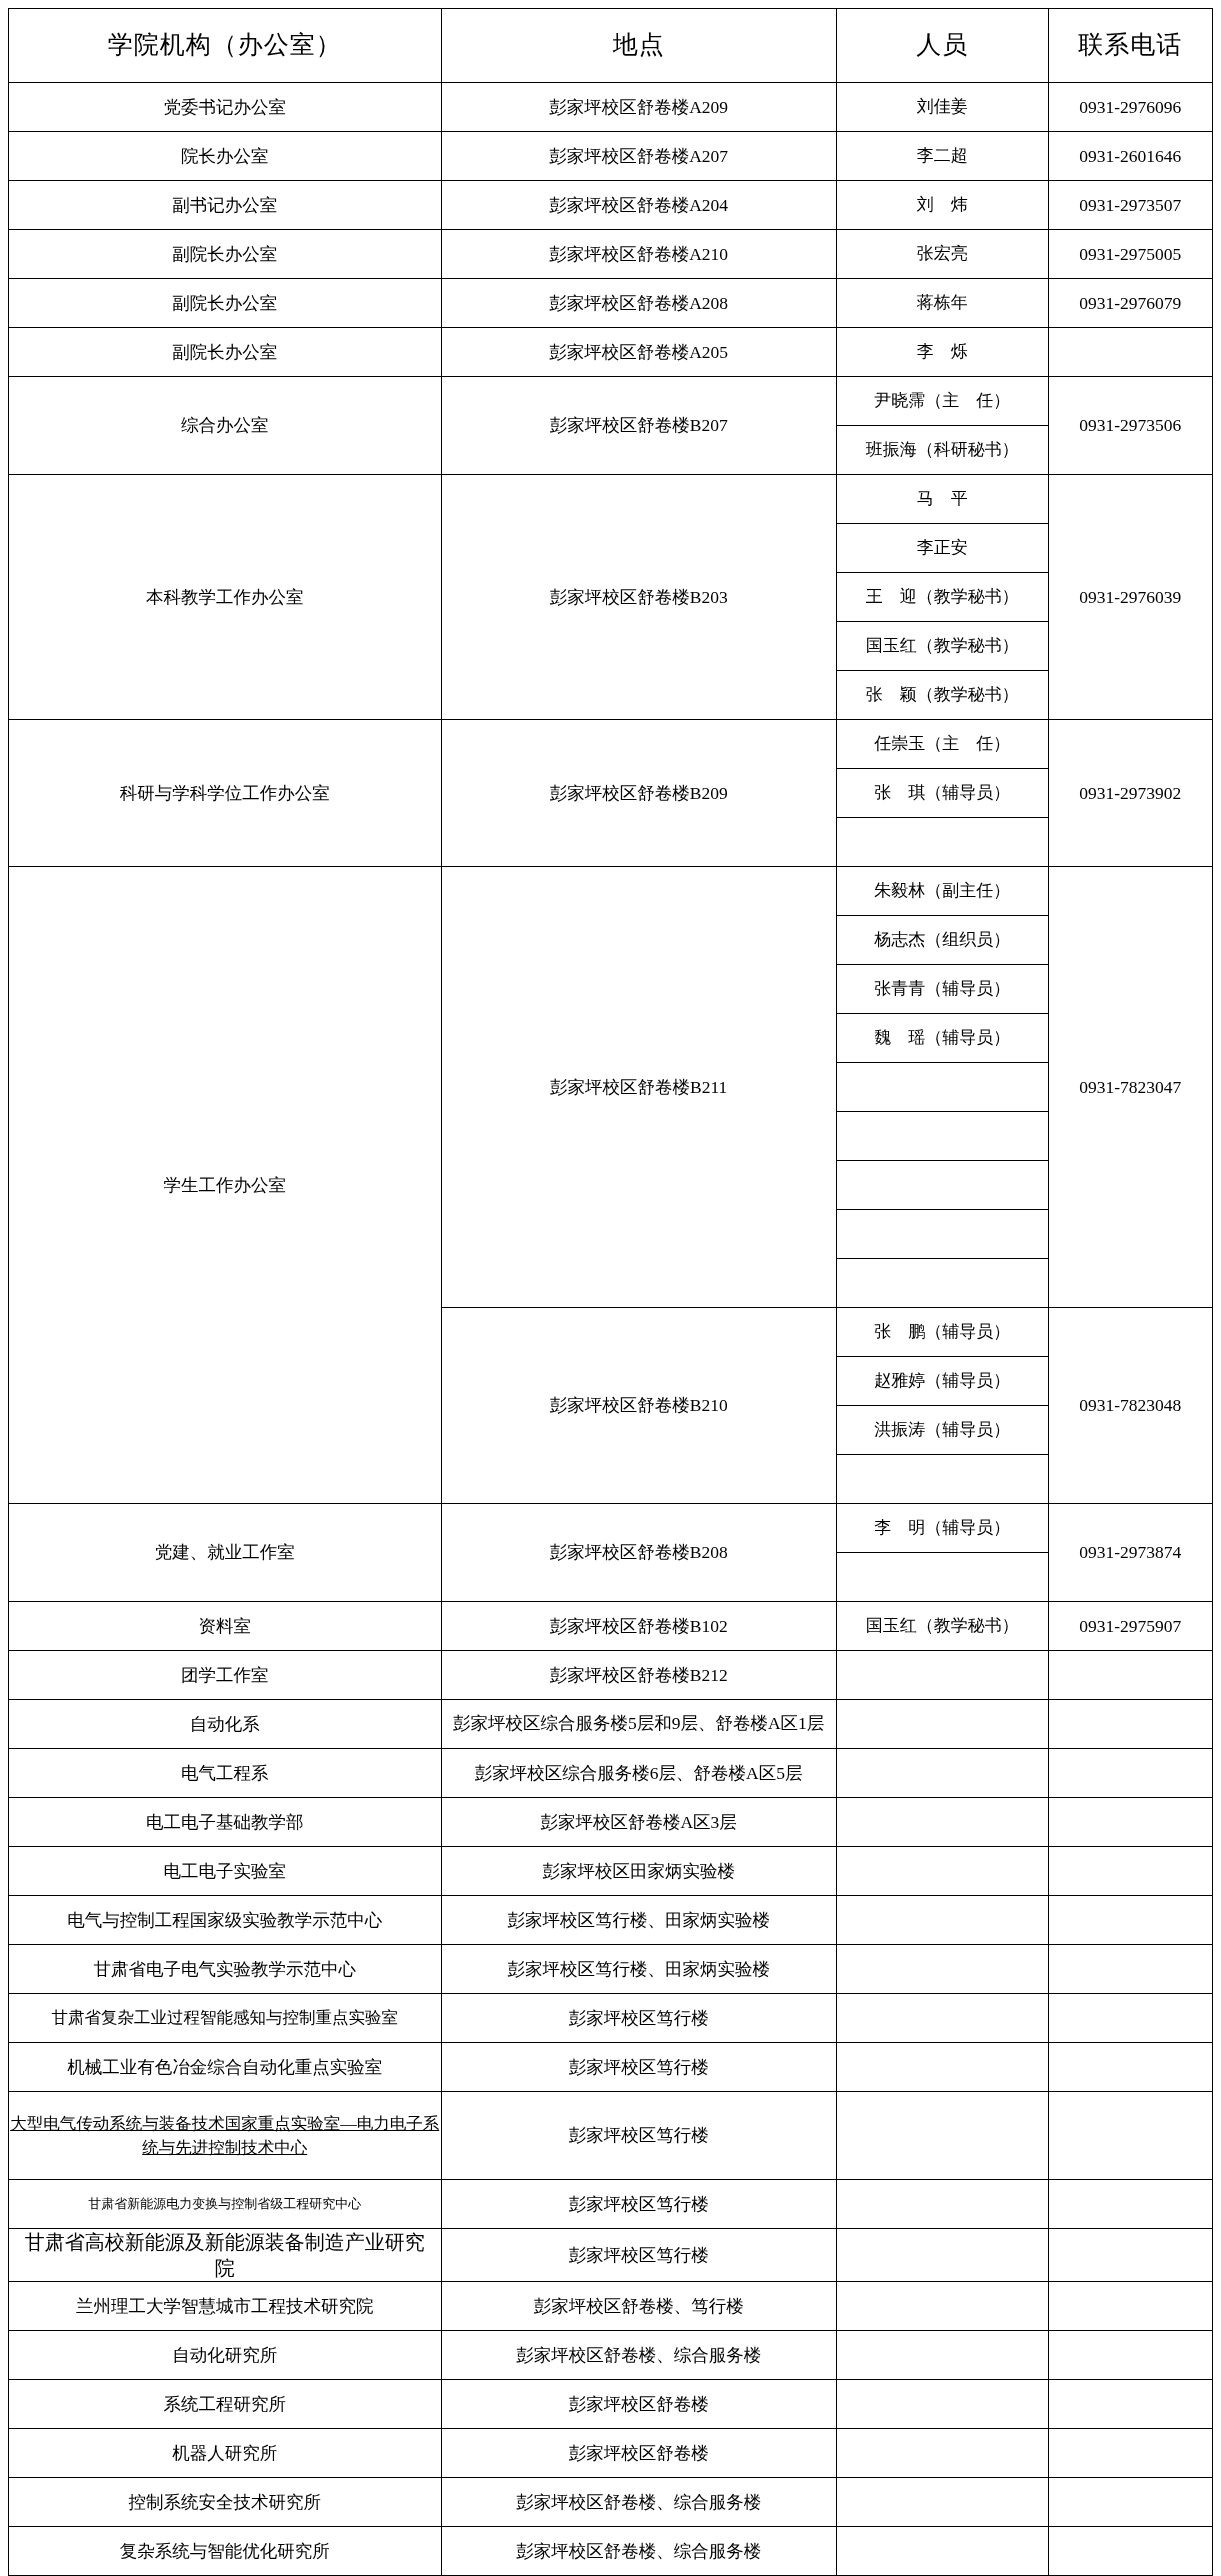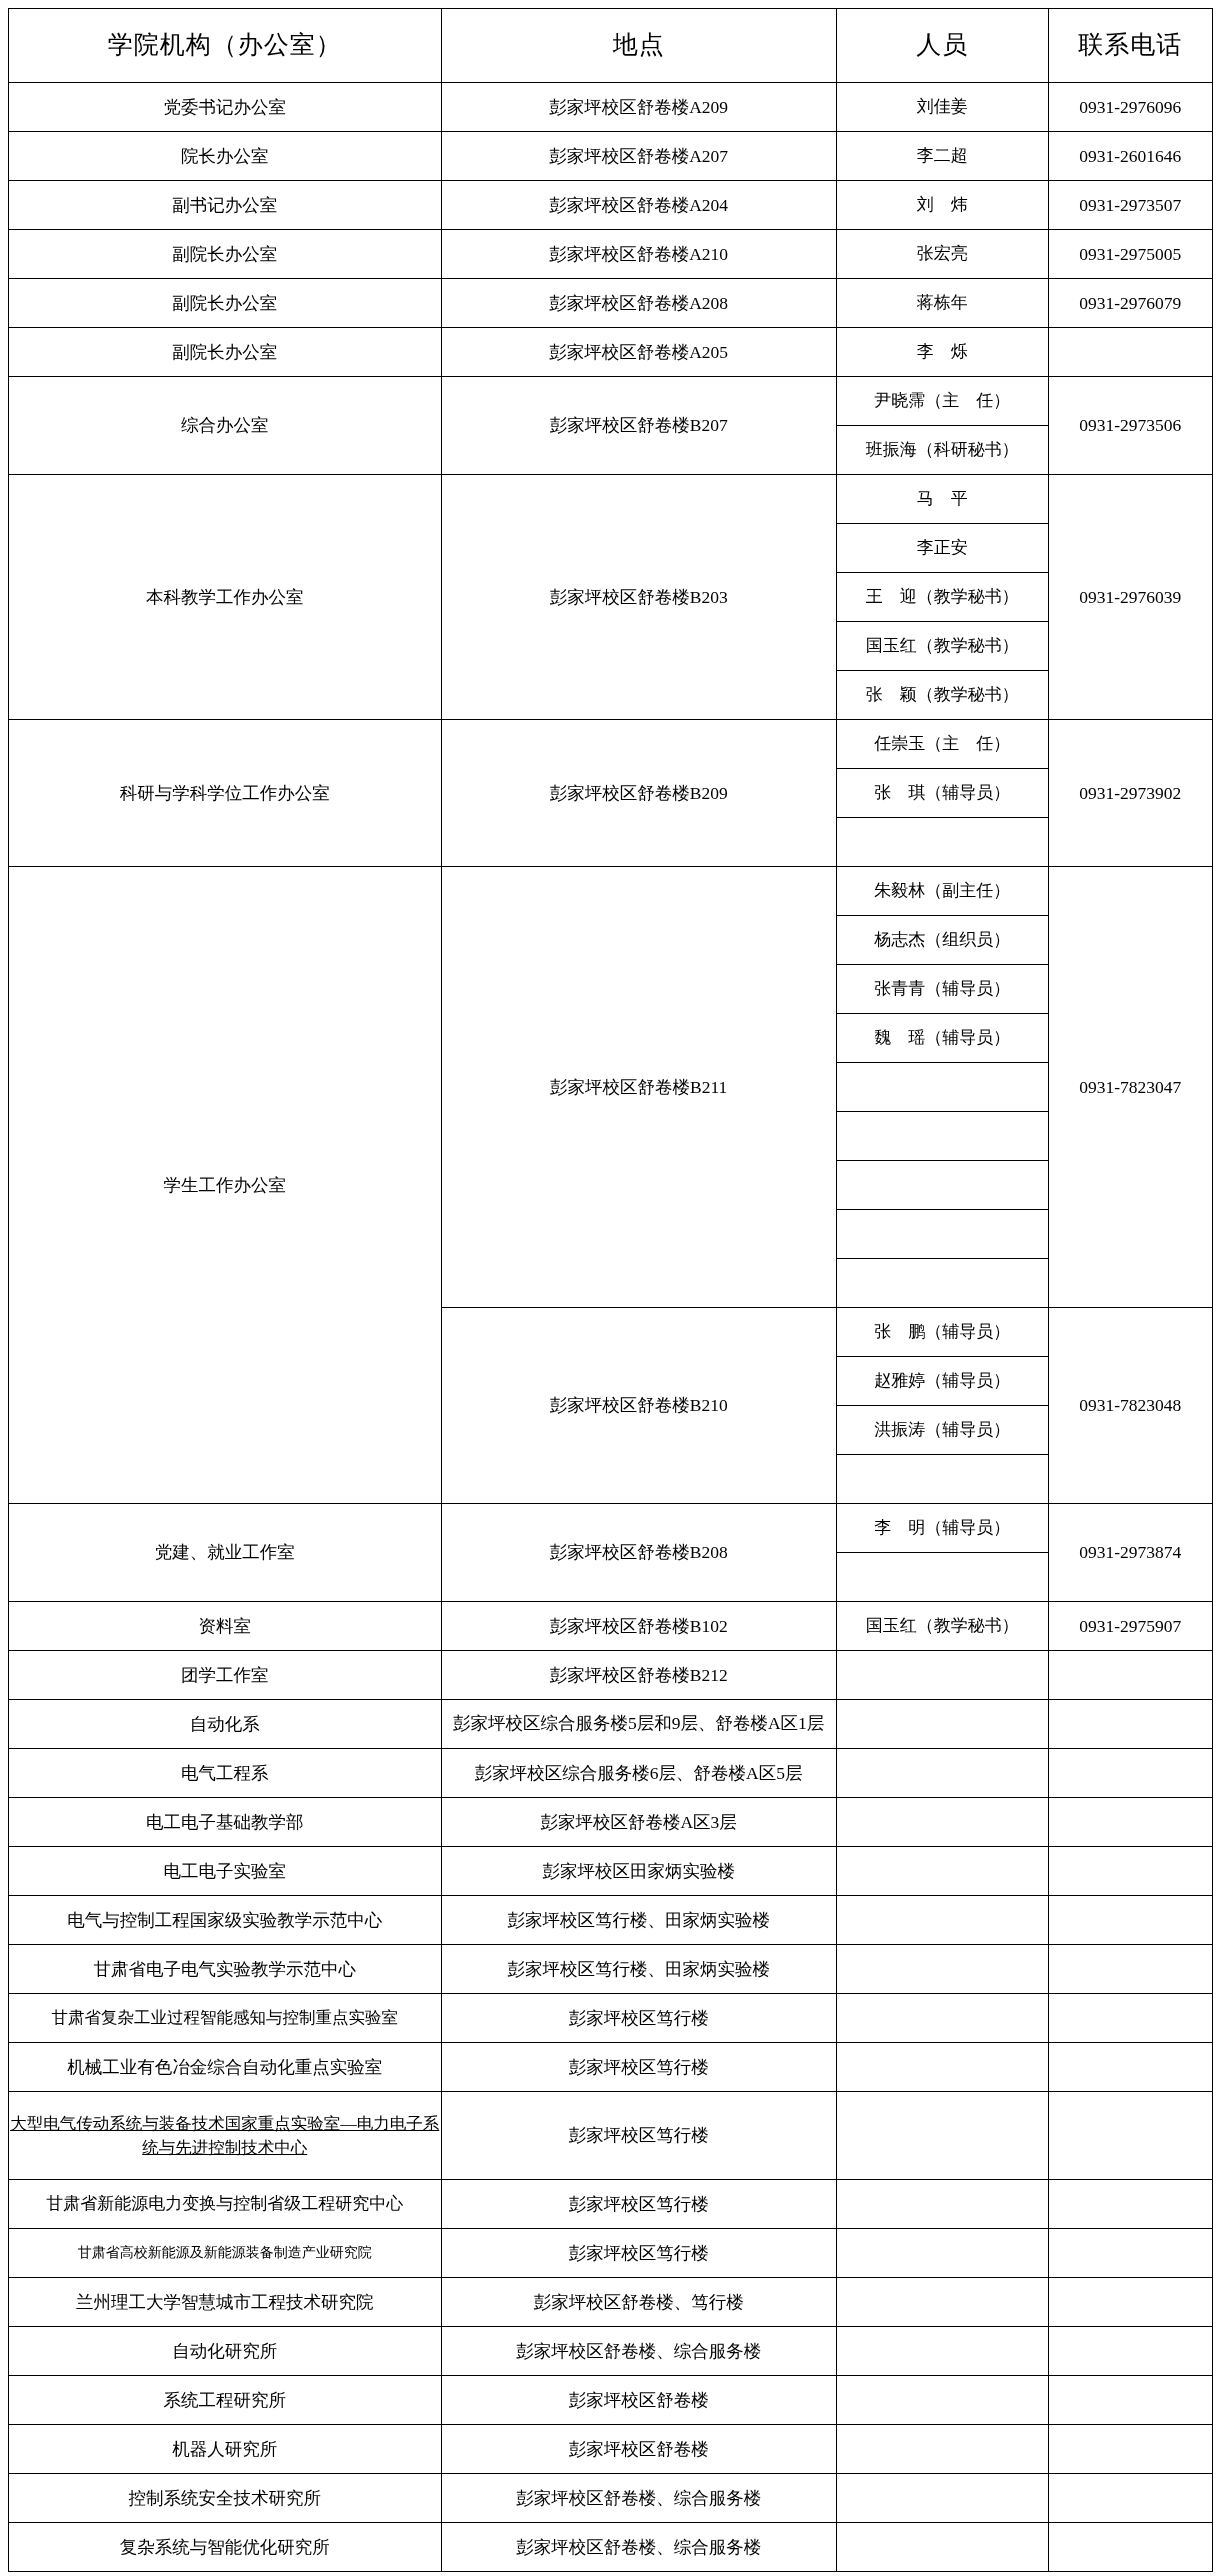--- a/index.html
+++ b/index.html
@@ -303,28 +303,28 @@
     <tr class="r-tall">
       <td style="font-size:16.5px;padding:0 1px;">
         <span class="org-wrap">大型电气传动系统与装备技术国家重点实验室—电力电子系统与先进控制技术中心</span>
       </td>
       <td class="loc">彭家坪校区笃行楼</td>
       <td class="staff"></td>
       <td class="phone"></td>
     </tr>
 
     <tr class="r">
-      <td style="font-size:17px;padding:0 1px;">甘肃省新能源电力变换与控制省级工程研究中心</td>
-      <td class="loc">彭家坪校区笃行楼</td>
-      <td class="staff"></td>
-      <td class="phone"></td>
-    </tr>
-
-    <tr class="r">
-      <td style="font-size:14px;padding:0 5px;">甘肃省高校新能源及新能源装备制造产业研究院</td>
+      <td style="font-size:13px;padding:0 1px;">甘肃省新能源电力变换与控制省级工程研究中心</td>
+      <td class="loc">彭家坪校区笃行楼</td>
+      <td class="staff"></td>
+      <td class="phone"></td>
+    </tr>
+
+    <tr class="r">
+      <td style="font-size:20px;padding:0 16px;">甘肃省高校新能源及新能源装备制造产业研究院</td>
       <td class="loc">彭家坪校区笃行楼</td>
       <td class="staff"></td>
       <td class="phone"></td>
     </tr>
 
     <tr class="r">
       <td>兰州理工大学智慧城市工程技术研究院</td>
       <td class="loc">彭家坪校区舒卷楼、笃行楼</td>
       <td class="staff"></td>
       <td class="phone"></td>

